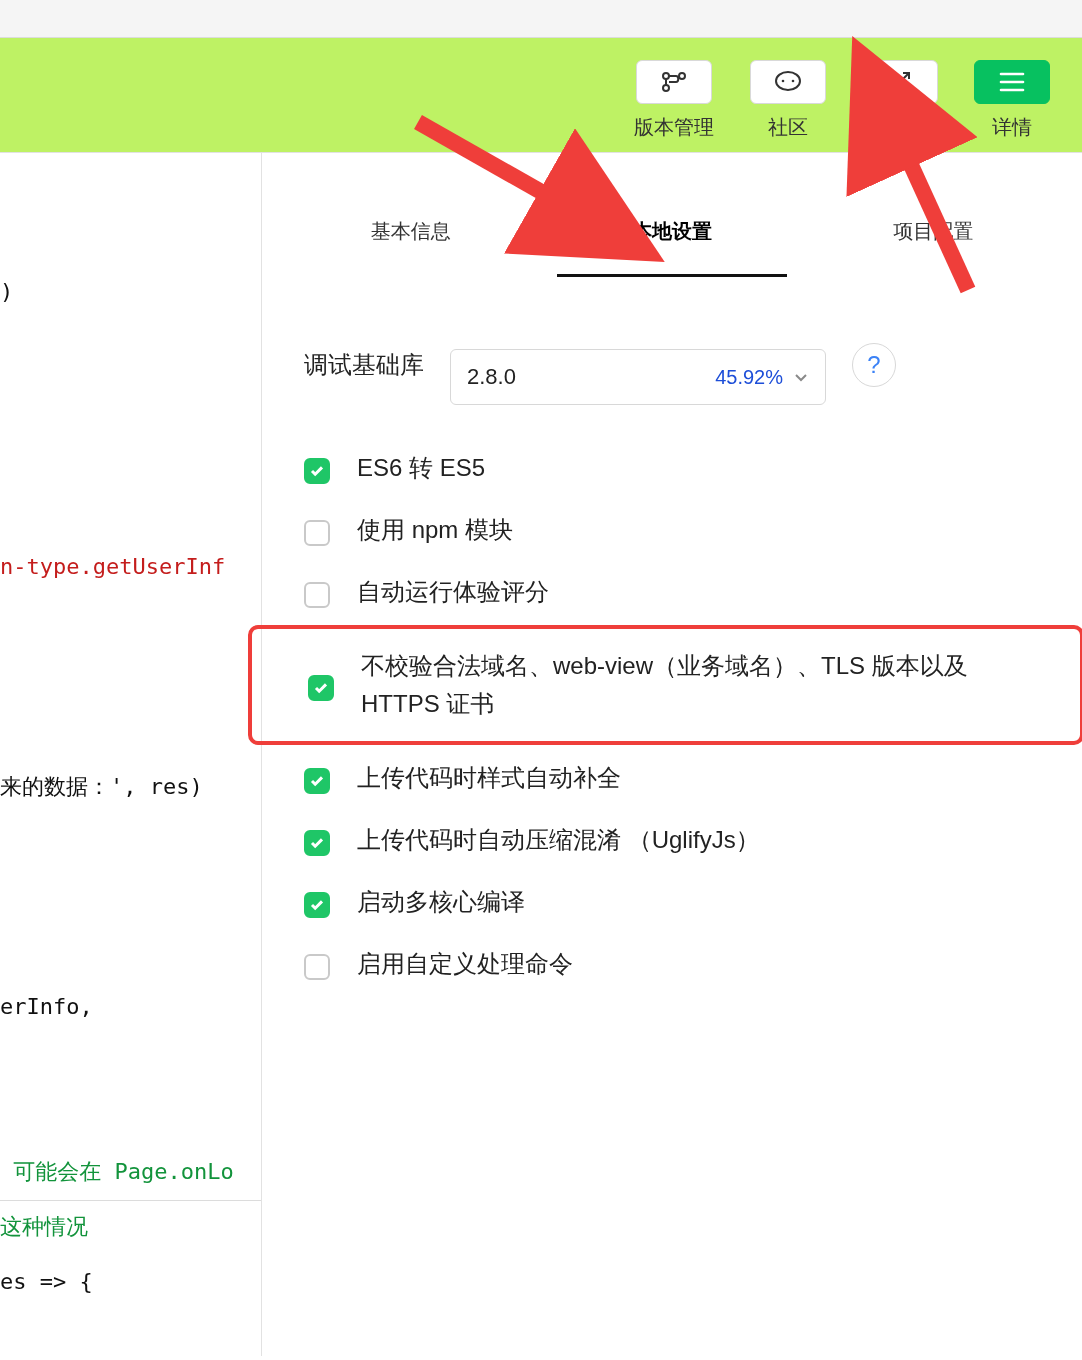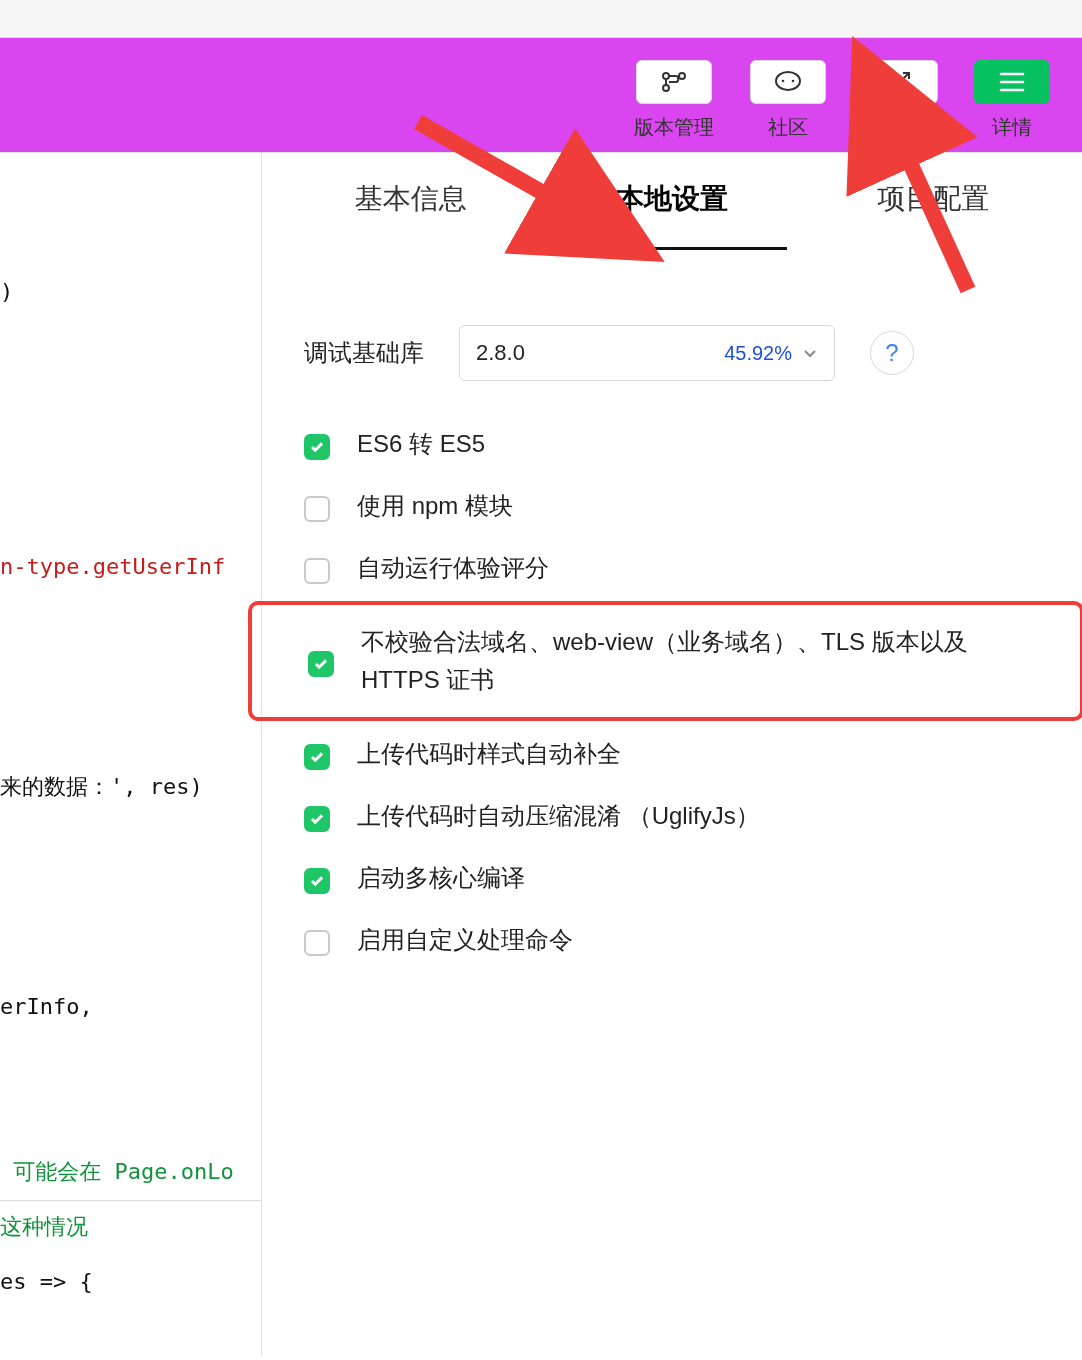--- a/index.html
+++ b/index.html
@@ -5,21 +5,21 @@
   * { box-sizing: border-box; margin: 0; padding: 0; }
   html, body { width: 1082px; height: 1360px; font-family: -apple-system, "PingFang SC", "Helvetica Neue", Arial, sans-serif; background:#fff; overflow:hidden; }
   body { position:relative; color:#222; }
 
   
   .title-strip { position:absolute; left:0; top:0; width:100%; height:38px; background:#f5f5f5; border-bottom:1px solid #dcdcdc; }
 
   
   .toolbar {
     position:absolute; left:0; top:38px; width:100%; height:115px;
-    background:#d946ef; border-bottom:1px solid #e2e2e2;
+    background:#bef264; border-bottom:1px solid #e2e2e2;
     display:flex; align-items:flex-start; justify-content:flex-end;
     padding:22px 32px 0 0; gap:36px;
   }
   .tb-item { display:flex; flex-direction:column; align-items:center; gap:10px; }
   .tb-btn {
     width:76px; height:44px; border:1px solid #d9d9d9; border-radius:6px;
     background:#fff; display:flex; align-items:center; justify-content:center;
     cursor:pointer;
   }
   .tb-btn.green { background:#07c160; border-color:#07c160; }
@@ -39,40 +39,40 @@
   .editor .hrule {
     position:absolute; left:0; bottom:155px; width:100%; height:1px; background:#dcdcdc;
   }
 
   
   .panel {
     position:absolute; left:262px; top:153px; right:0; bottom:0;
     background:#fff;
   }
   .tabs {
-    display:flex; align-items:center; height:96px; padding:0 18px;
-    font-size:28px; color:#333;
+    display:flex; align-items:flex-end; height:96px; padding:0 18px;
+    font-size:20px; color:#333;
   }
   .tab { flex:1; text-align:center; cursor:pointer; position:relative; padding-bottom:4px;}
   .tab.active { font-weight:700; color:#000; }
   .tab.active::after {
     content:""; position:absolute; left:50%; transform:translateX(-50%);
     bottom:-28px; width:230px; height:3px; background:#111;
   }
 
   .content { padding:76px 42px 0 42px; font-size:24px; color:#222; }
 
   .row-lib {
-    display:flex; align-items:center; gap:35px; margin-bottom:44px;
+    display:flex; align-items:center; gap:26px; margin-bottom:44px;
   }
   .row-lib .lbl { font-size:24px; }
   .select {
     flex:0 0 376px; height:56px; border:1px solid #d8d8d8; border-radius:6px;
     display:flex; align-items:center; justify-content:space-between;
-    padding:0 16px; cursor:pointer; background:#fff;
+    padding:0 16px; cursor:pointer; background:#fff;margin-top:24px;
   }
   .select .val { font-size:22px; }
   .select .pct { font-size:20px; color:#1d4ed8; display:flex; align-items:center; gap:10px;}
   .help {
     width:44px; height:44px; border:1px solid #d8d8d8; border-radius:50%;
     display:flex; align-items:center; justify-content:center;
     font-size:24px; color:#3b82f6; cursor:pointer; background:#fff;
   }
 
   .opts { display:flex; flex-direction:column; gap:24px; }

